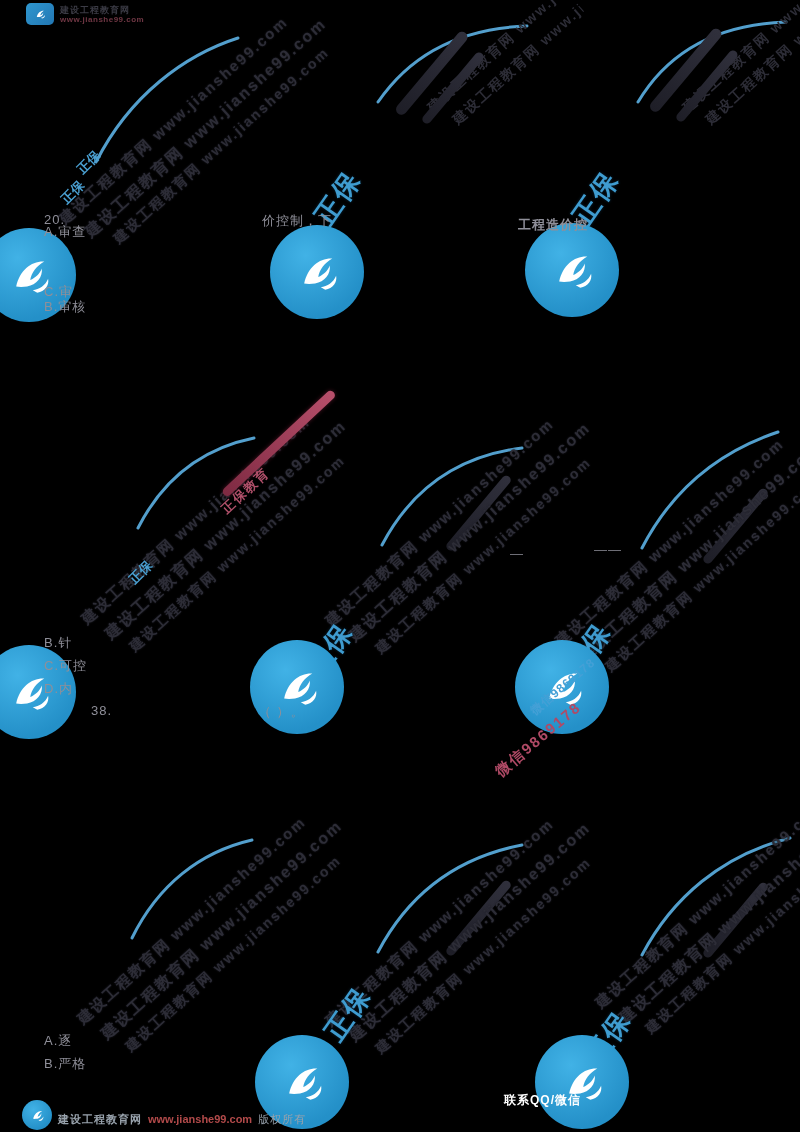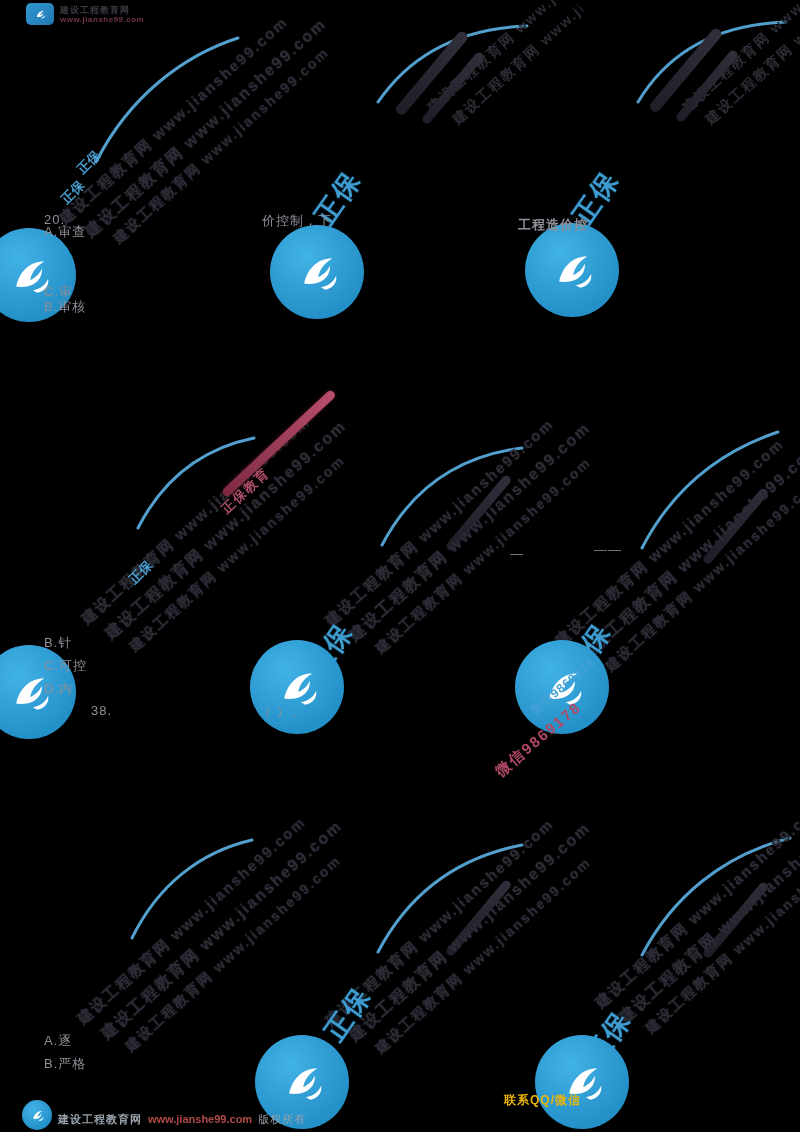--- a/index.html
+++ b/index.html
@@ -60,21 +60,21 @@
   
   .hdr-rect{
     position:absolute;left:26px;top:3px;width:28px;height:22px;border-radius:5px;
     background:linear-gradient(135deg,#2f97cf,#2277b3);display:flex;align-items:center;justify-content:center;z-index:4;
   }
   .hdr-rect svg{width:20px;height:16px;}
   .hdr-line1{position:absolute;left:60px;top:4px;font-size:9px;font-weight:bold;color:#3b3b45;letter-spacing:1px;z-index:4;}
   .hdr-line2{position:absolute;left:60px;top:15px;font-size:8px;font-weight:bold;color:#703744;letter-spacing:0.5px;z-index:4;}
   
   .footer-promo{position:absolute;left:116px;top:1090px;font-size:13px;font-weight:bold;color:#6f383c;letter-spacing:1px;z-index:8;white-space:nowrap;}
-  .footer-contact{position:absolute;left:504px;top:1092px;font-size:12px;font-weight:bold;color:#eab308;letter-spacing:1px;z-index:8;white-space:nowrap;}
+  .footer-contact{position:absolute;left:504px;top:1092px;font-size:12px;font-weight:bold;color:#ffffff;letter-spacing:1px;z-index:8;white-space:nowrap;}
   .footer-site{position:absolute;left:58px;top:1112px;font-size:11px;z-index:8;white-space:nowrap;display:flex;gap:6px;align-items:baseline;}
   .footer-site .sname{color:#98a2ac;font-weight:bold;letter-spacing:1px;}
   .footer-site .surl{color:#b24a4a;font-weight:bold;}
   .footer-site .scopy{color:#98a2ac;letter-spacing:1px;}
 </style>
 </head>
 <body>
 
 <div id="canvas">
 

